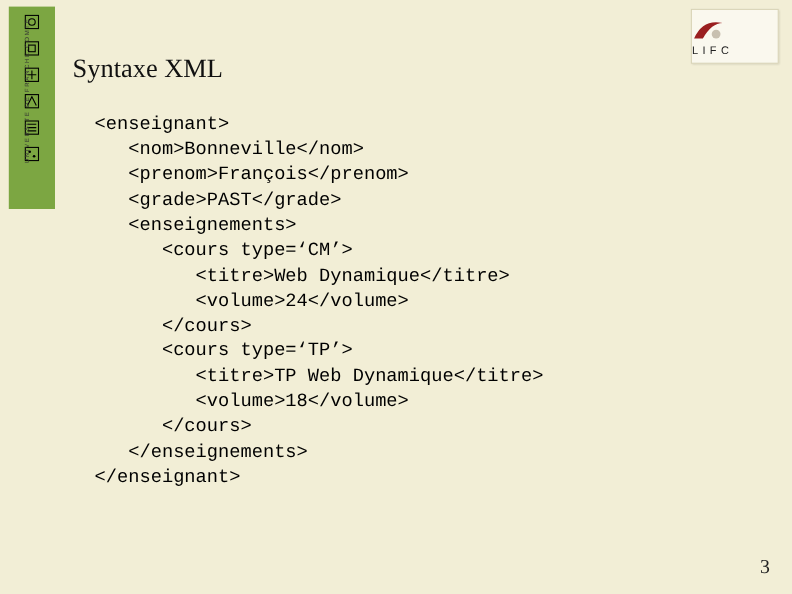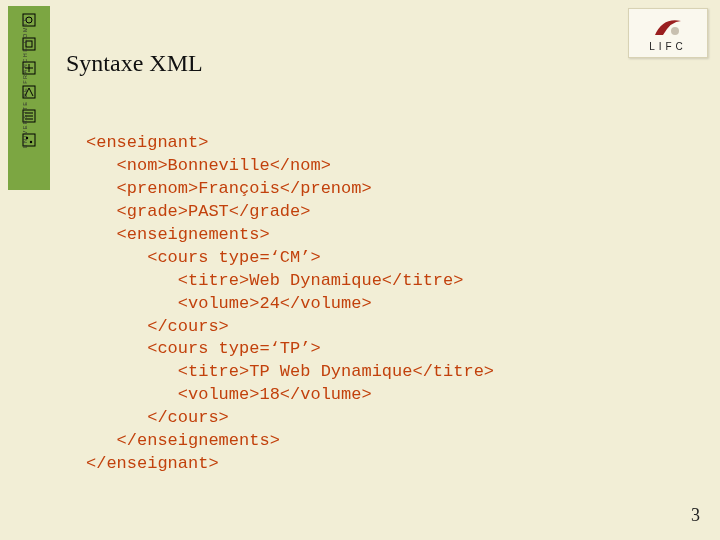--- a/index.html
+++ b/index.html
@@ -47,21 +47,20 @@
   .logo {
     position: absolute;
     right: 12px;
     top: 8px;
     width: 78px;
     height: 48px;
     background: #faf8ee;
     border: 1px solid #d8d2b4;
     display: flex;
     flex-direction: column;
-    align-items: center;
     justify-content: center;
     box-shadow: 1px 1px 2px rgba(0,0,0,0.15);
   }
   .logo svg {
     display: block;
   }
   .logo-text {
     font-family: Arial, sans-serif;
     font-size: 10px;
     letter-spacing: 4px;
@@ -72,25 +71,25 @@
     position: absolute;
     left: 66px;
     top: 50px;
     font-size: 24px;
     color: #111;
     font-weight: normal;
   }
   .code {
     position: absolute;
     left: 86px;
-    top: 132px;
+    top: 103px;
     font-family: "Courier New", Courier, monospace;
     font-size: 17px;
     line-height: 1.35;
-    color: #c2410c;
+    color: #000000;
     white-space: pre;
   }
   .page-num {
     position: absolute;
     right: 20px;
     bottom: 14px;
     font-size: 18px;
     color: #222;
     font-family: "Times New Roman", serif;
   }

